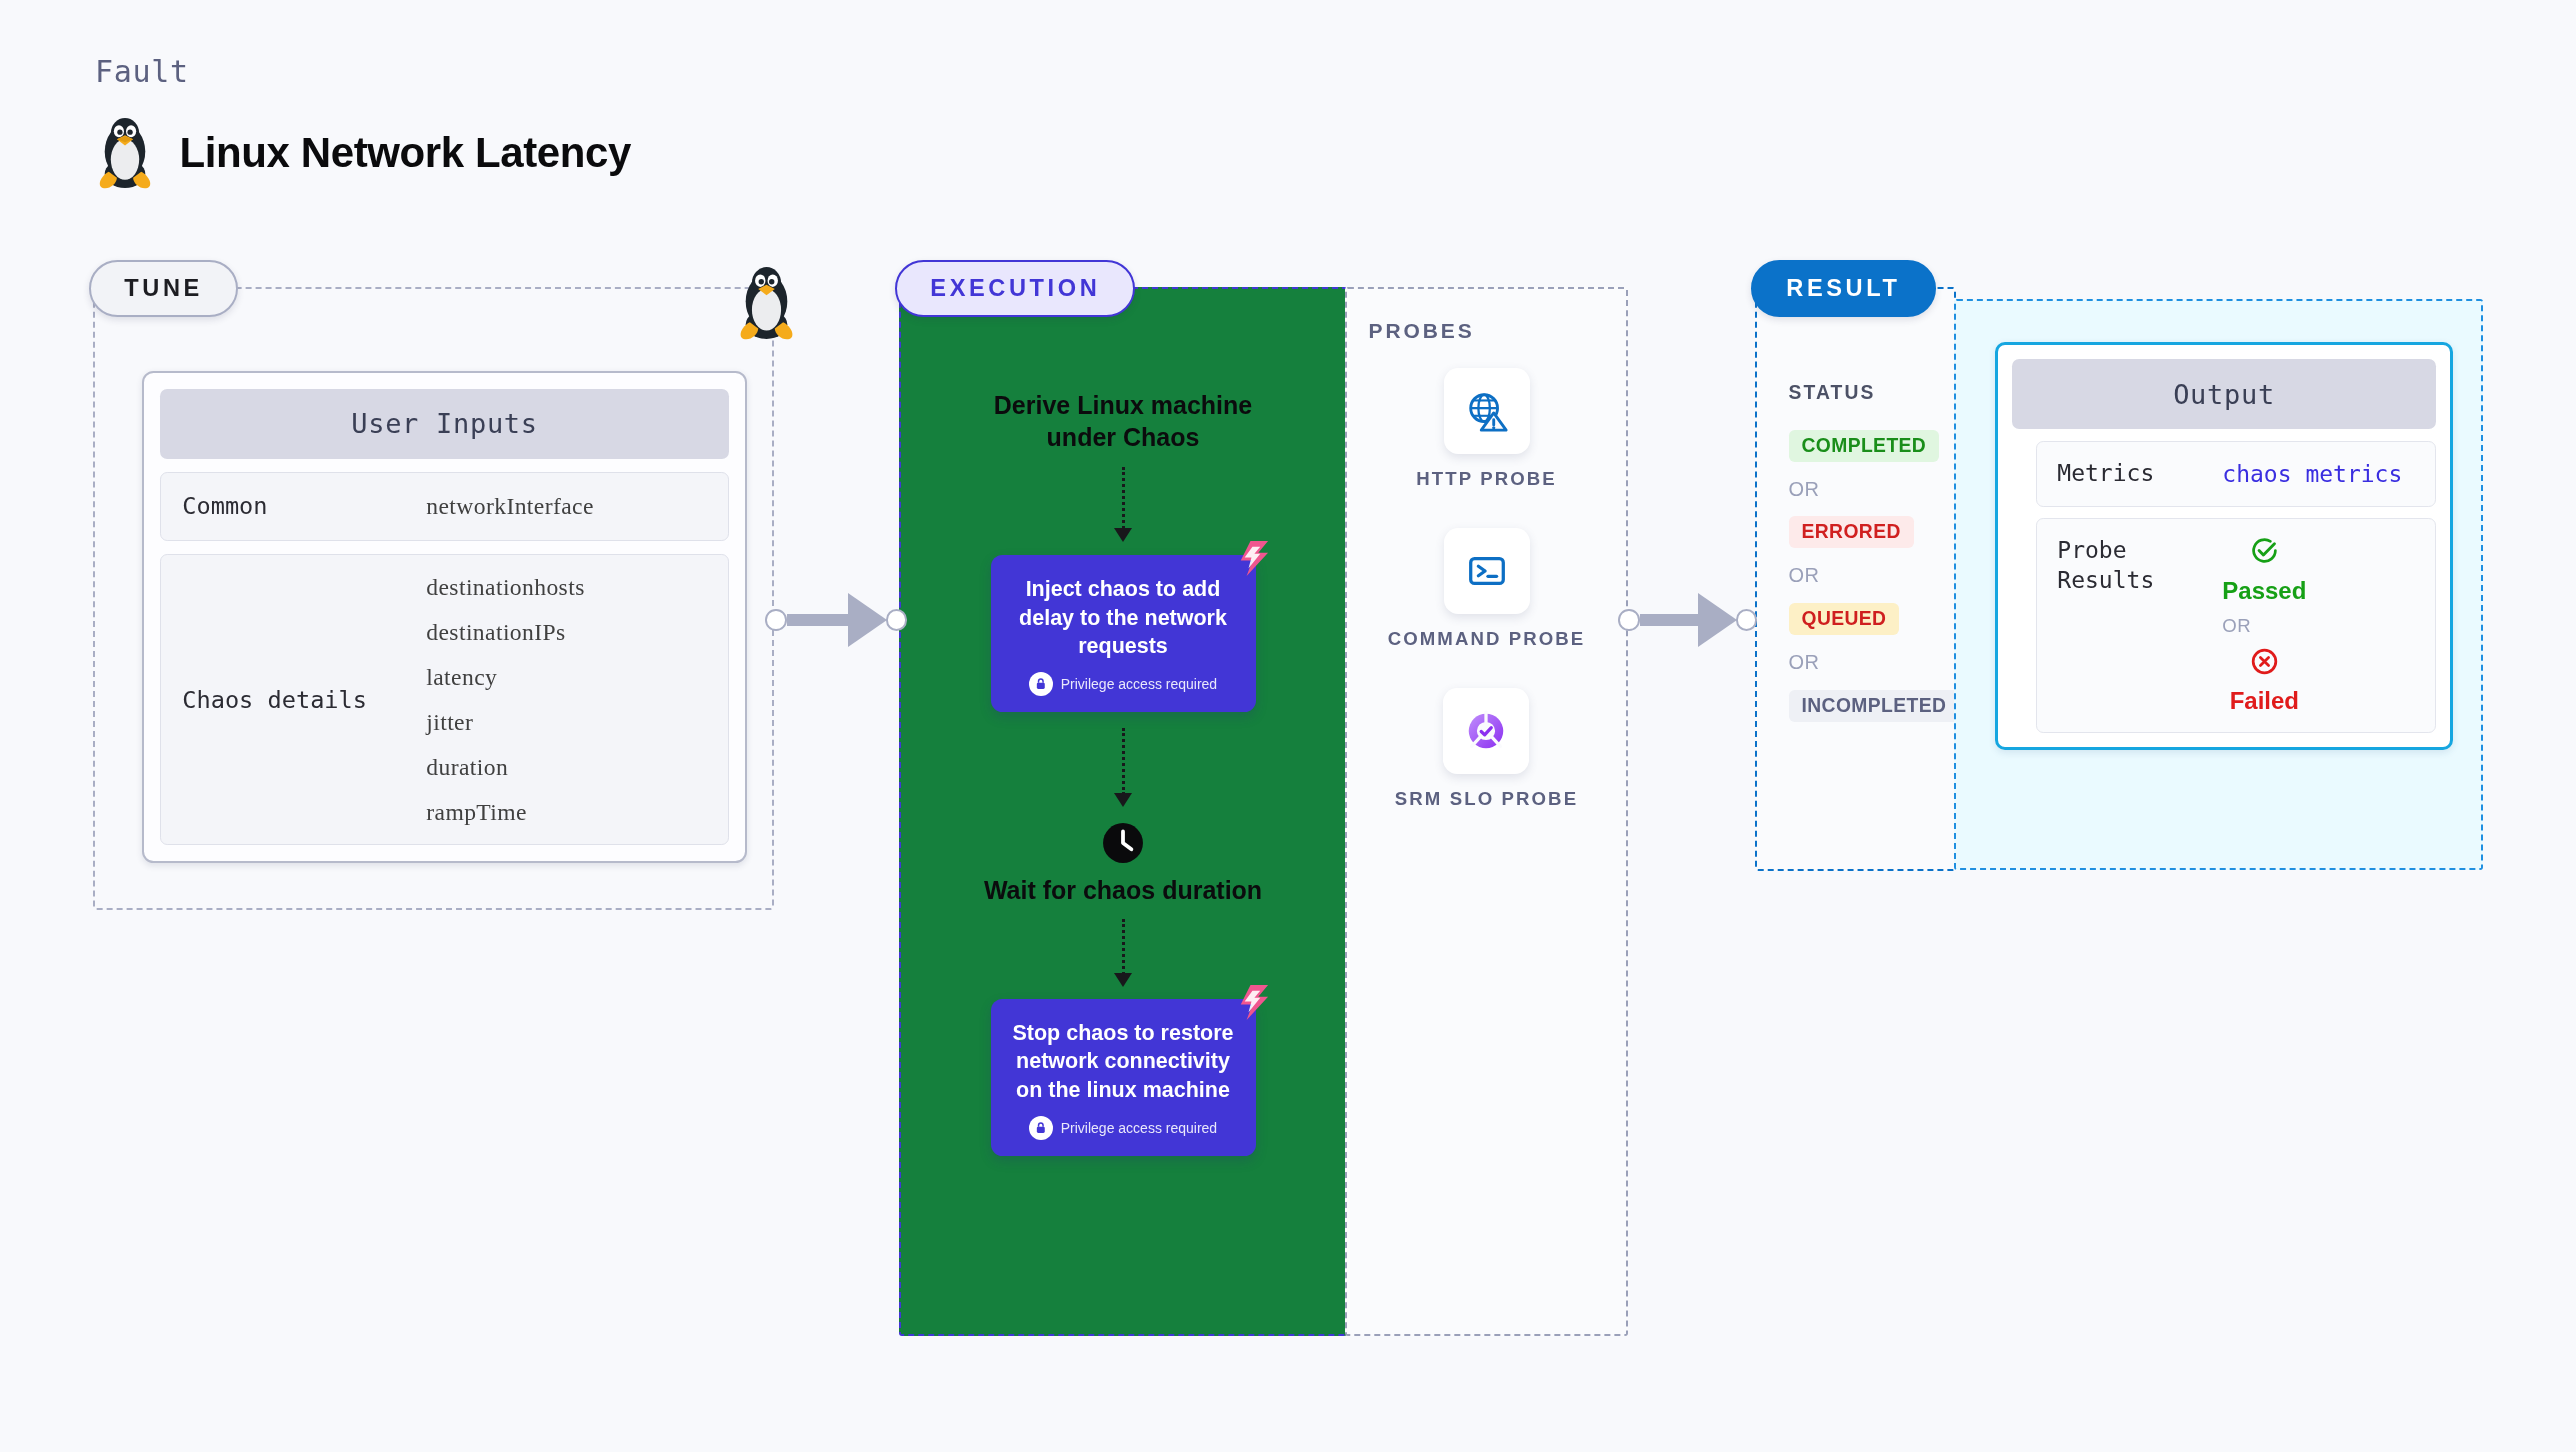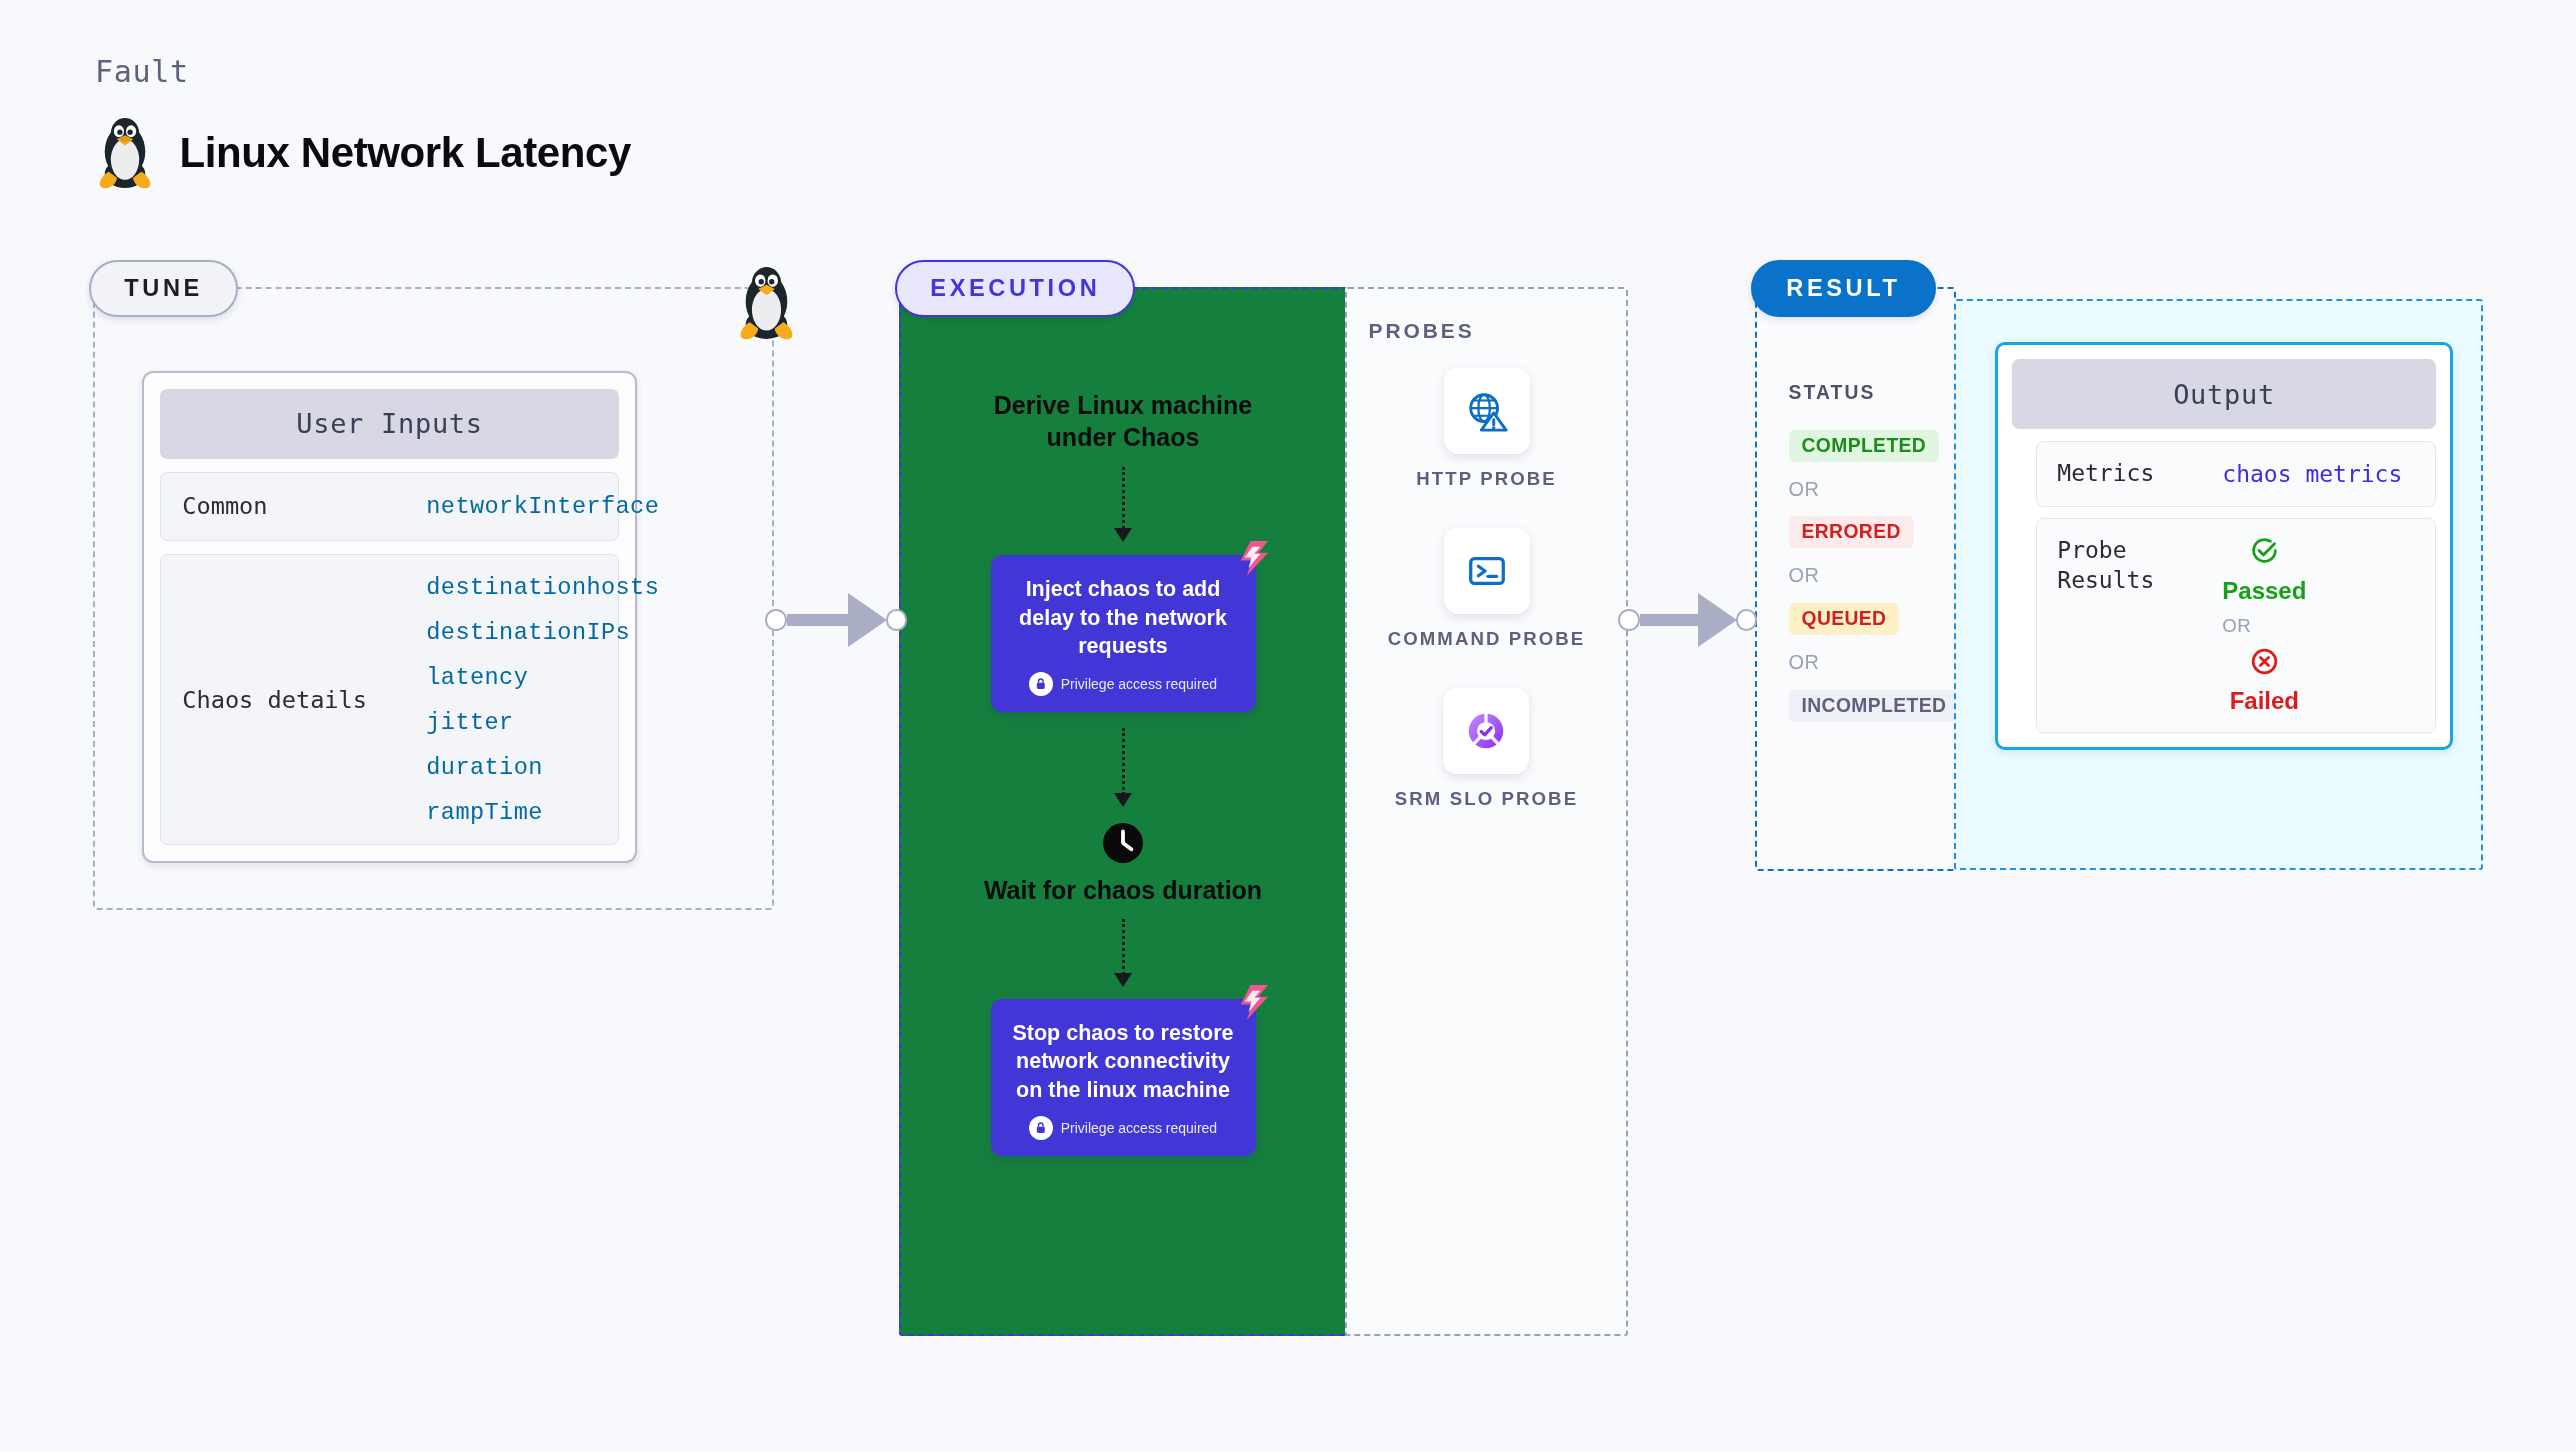--- a/index.html
+++ b/index.html
@@ -122,21 +122,21 @@
     left: 1954px; top: 299px;
     width: 529px; height: 571px;
     border-color: #1f8fe0;
     background: #eafaff;
   }
 
   
   .tune-card {
     position: absolute;
     left: 47px; top: 82px;
-    width: 495px;
+    width: 605px;
     background: #fdfdff;
     border: 2.1px solid #b6bacb;
     border-radius: 11.5px;
     padding: 15.8px;
     box-shadow: 0 2.9px 6.4px rgba(50,55,90,0.12);
   }
   .ui-header {
     background: #d7d8e4;
     border-radius: 7.2px;
     height: 70px;
@@ -164,23 +164,23 @@
     width: 244px;
     flex: 0 0 244px;
     line-height: 1.28;
   }
   .kv-vals {
     display: flex;
     flex-direction: column;
     gap: 18px;
   }
   .kv-val {
-    font-family: Liberation Mono, monospace;
+    font-family: Liberation Serif, serif;
     font-size: 23.6px;
-    color: #0369a1;
+    color: #404040;
     letter-spacing: 0.4px;
   }
 
   
   .tux-border {
     position: absolute;
     left: 732px; top: 264px;
     width: 69px; height: 77px;
     z-index: 7;
   }

